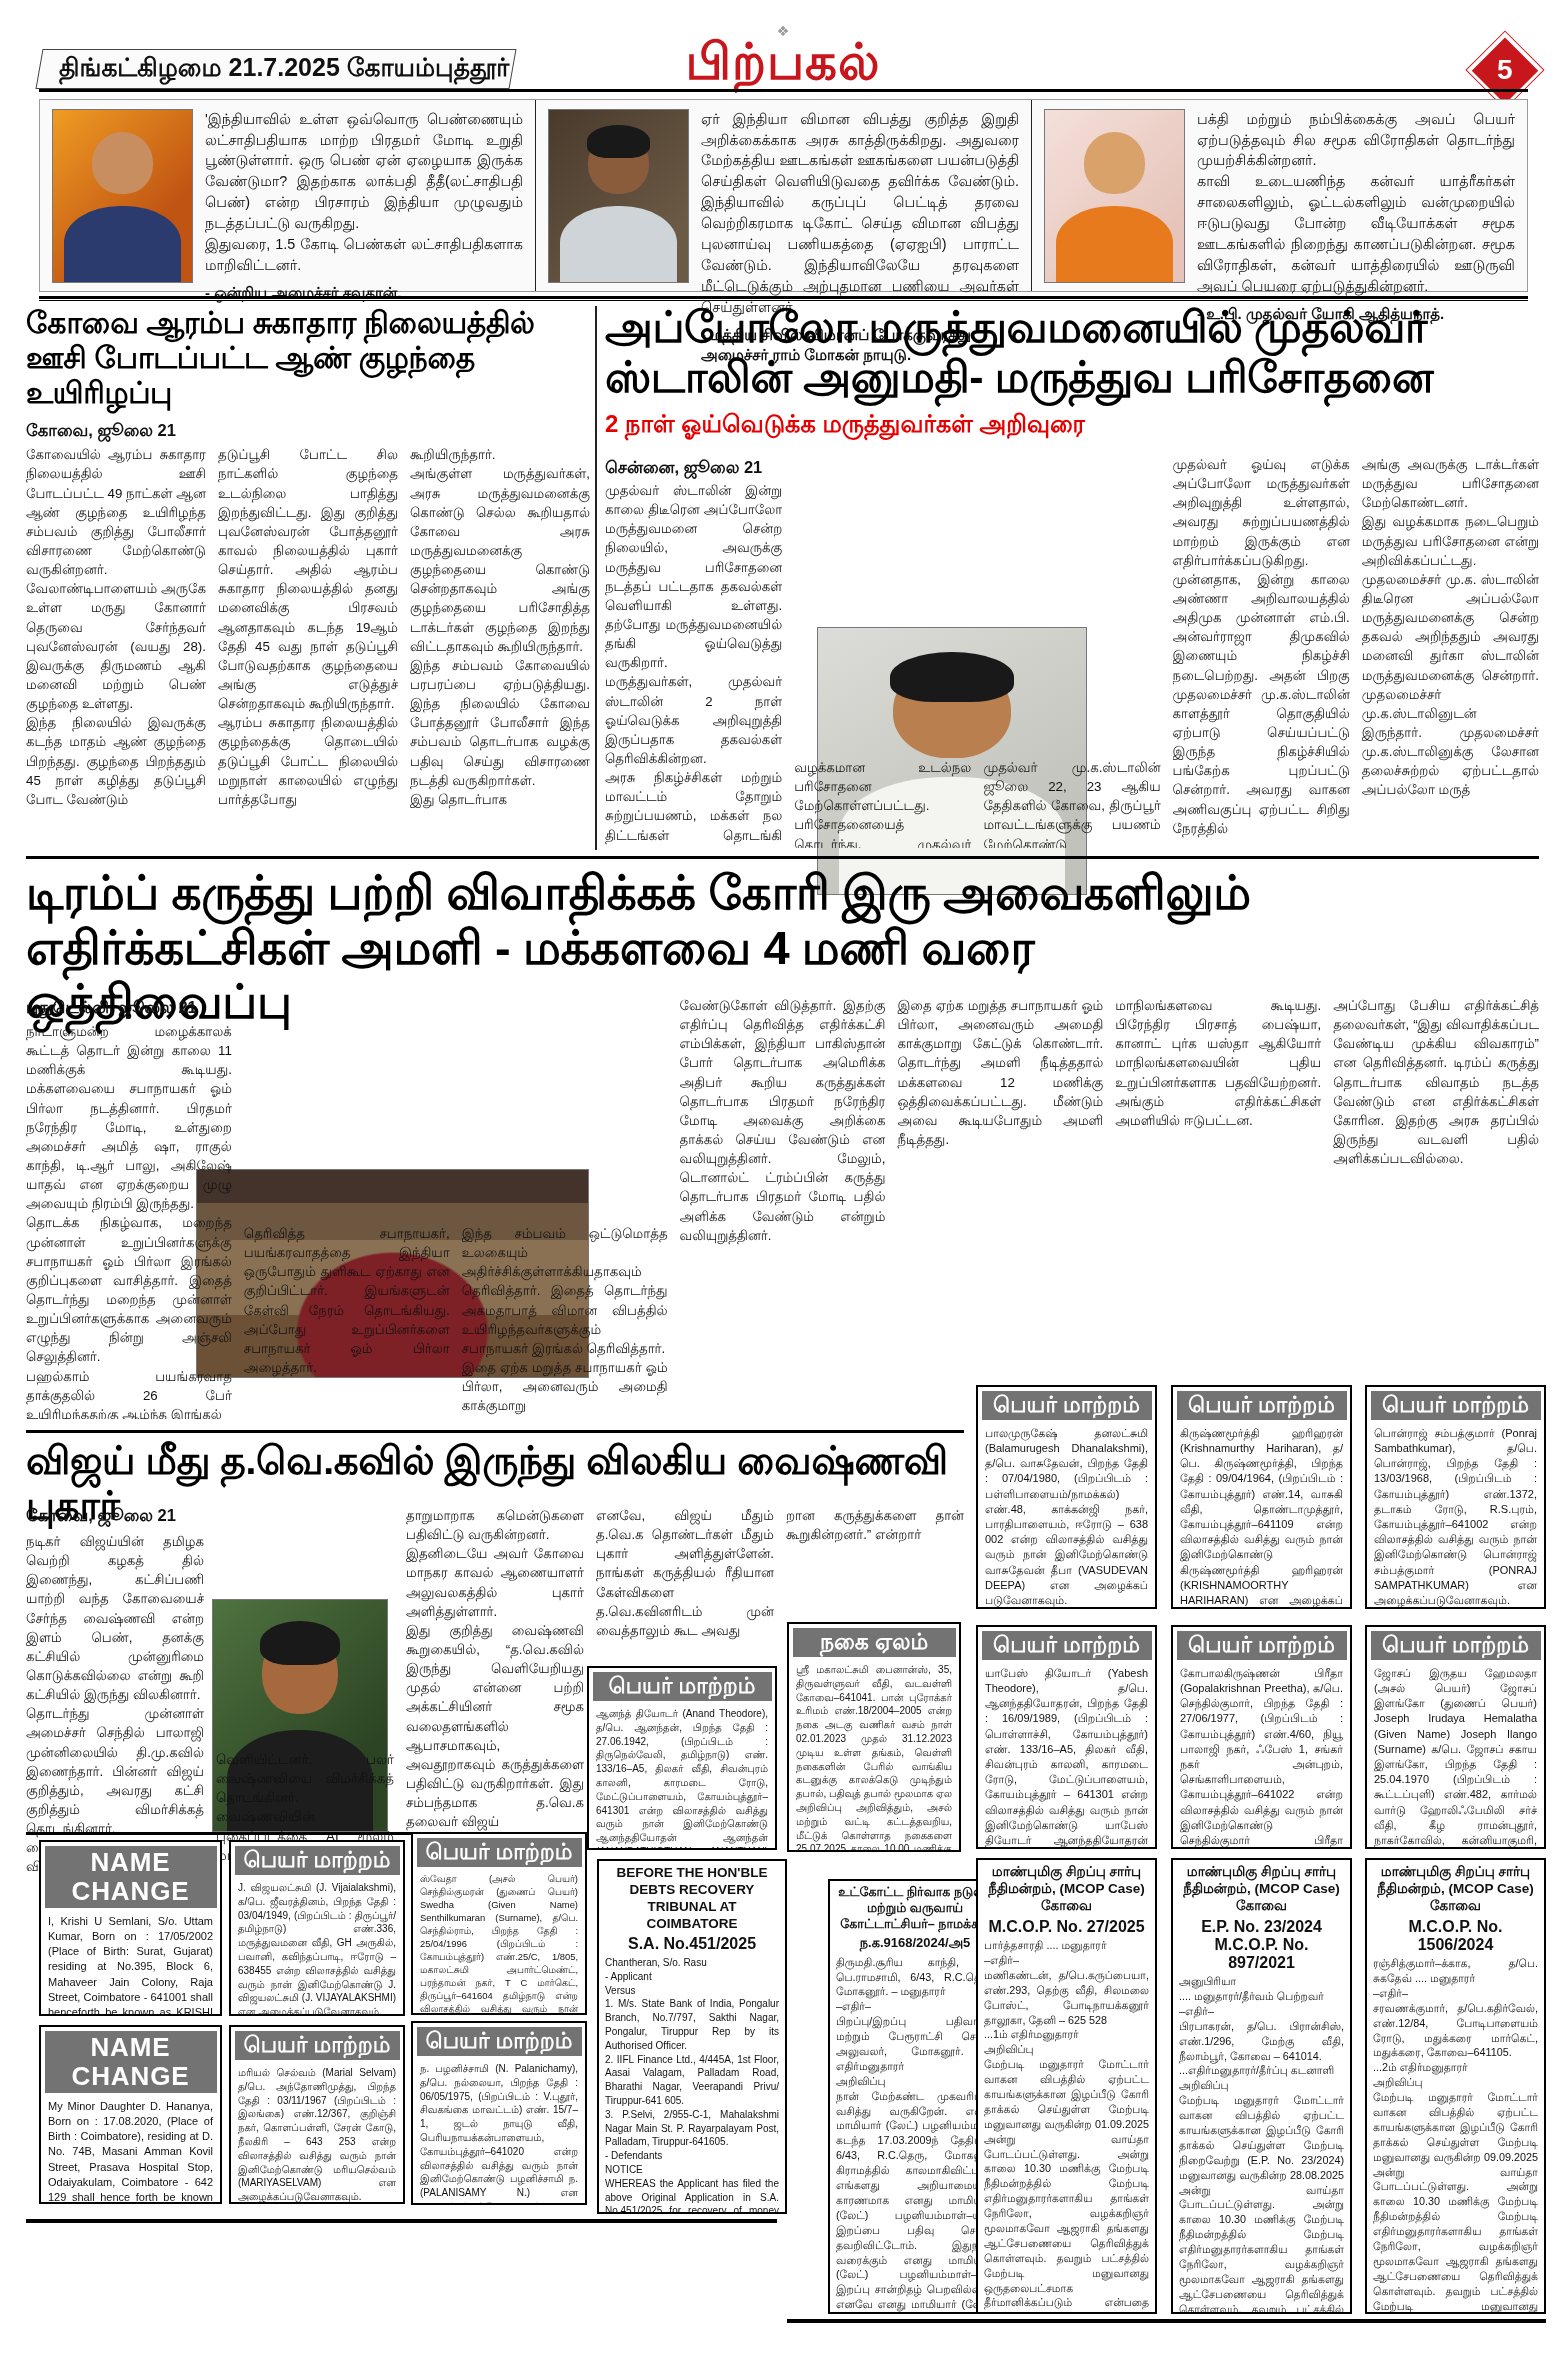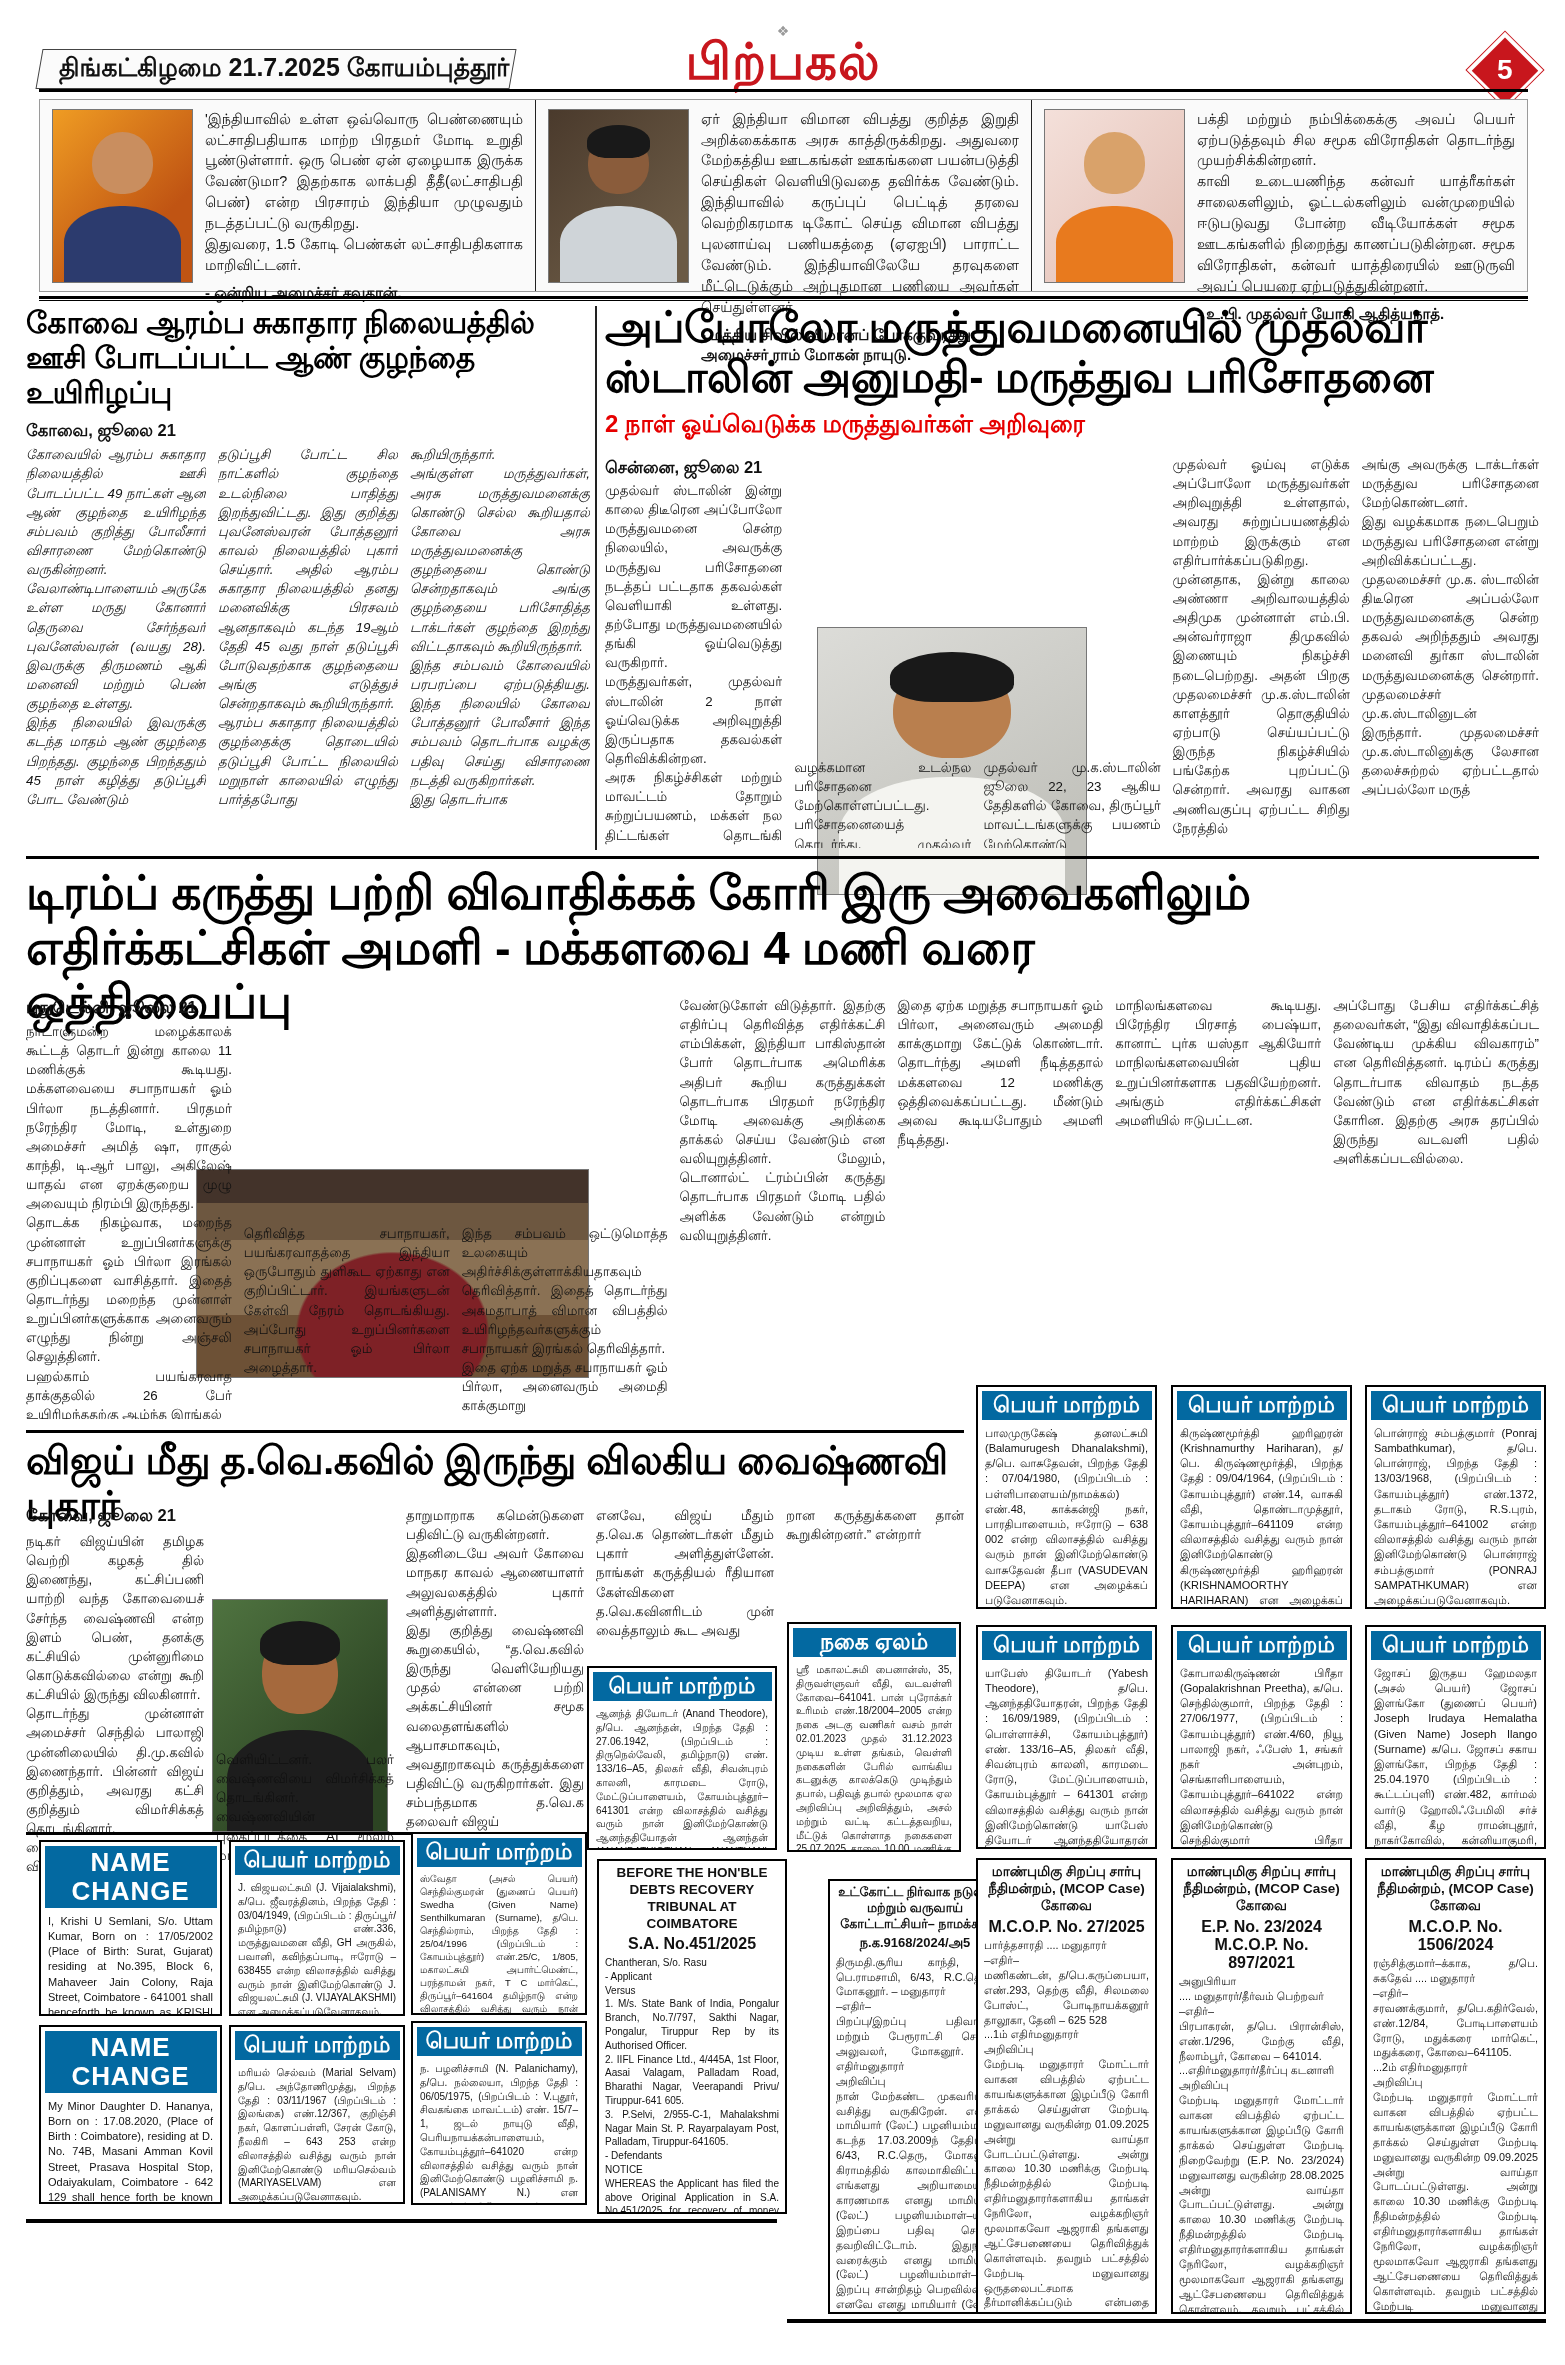--- a/index.html
+++ b/index.html
@@ -32,21 +32,21 @@
   .hair{position:absolute;width:46%;height:19%;left:27%;top:9%;background:#191919;border-radius:50% 50% 35% 35%;z-index:2;}
   
   .hl{font-weight:bold;line-height:1.16;letter-spacing:-0.4px;color:#000;}
   .sub{color:#e60000;font-weight:bold;}
   .dateline{font-weight:bold;font-size:16.5px;}
   .cols{display:flex;gap:12px;}
   .col{flex:1;font-size:13.3px;line-height:1.44;text-align:justify;white-space:pre-line;overflow:hidden;min-width:0;}
   .vr{background:#222;}
   
   .ad{border:2.6px solid #000;background:#fff;overflow:hidden;}
-  .adhead{background:#0369a1;color:#fff;font-weight:bold;text-align:center;font-size:22px;margin:3.5px;padding:2.6px 0;line-height:1.1;}
+  .adhead{background:#737373;color:#fff;font-weight:bold;text-align:center;font-size:22px;margin:3.5px;padding:2.6px 0;line-height:1.1;}
   .adhead.en{font-size:26px;letter-spacing:0.9px;}
   .adbody{font-size:11px;line-height:1.38;padding:2.6px 7px 1.7px;text-align:justify;white-space:pre-line;}
   .legal{border:2.6px solid #000;background:#fff;padding:4.3px 6px;overflow:hidden;}
   .lhead{font-weight:bold;text-align:center;font-size:13.5px;line-height:1.25;white-space:pre-line;}
   .lcase{font-weight:bold;text-align:center;font-size:16px;margin:2.6px 0;white-space:pre-line;}
   .lbody{font-size:10.8px;line-height:1.38;text-align:justify;white-space:pre-line;}
   .hall{background:
      radial-gradient(ellipse at 50% 78%, #7e2126 0 34%, transparent 35%),
      linear-gradient(#43332a 0 16%, #6d5740 16% 34%, #8a7154 34% 70%, #6d5136 70% 100%);}
 </style>
@@ -92,21 +92,21 @@
 காவி உடையணிந்த கன்வர் யாத்ரீகர்கள் சாலைகளிலும், ஓட்டல்களிலும் வன்முறையில் ஈடுபடுவது போன்ற வீடியோக்கள் சமூக ஊடகங்களில் நிறைந்து காணப்படுகின்றன. சமூக விரோதிகள், கன்வர் யாத்திரையில் ஊடுருவி அவப் பெயரை ஏற்படுத்துகின்றனர்.</div>
         <div class="qattr">- உ.பி. முதல்வர் யோகி ஆதித்யநாத்.</div>
       </div>
     </div>
   </div>
   <div class="abs drule" style="left:39px;top:296px;width:1489px;height:5.2px;"></div>
 
   <div class="abs" style="left:26px;top:306px;width:564px;height:544px;">
     <div class="hl" style="font-size:30px;">கோவை ஆரம்ப சுகாதார நிலையத்தில் ஊசி போடப்பட்ட ஆண் குழந்தை உயிரிழப்பு</div>
     <div class="dateline" style="margin:10.4px 0 3.5px;">கோவை, ஜூலை 21</div>
-    <div class="cols" style="height:417px;font-style:italic;">
+    <div class="cols" style="height:417px;">
       <div class="col">கோவையில் ஆரம்ப சுகாதார நிலையத்தில் ஊசி போடப்பட்ட 49 நாட்கள் ஆன ஆண் குழந்தை உயிரிழந்த சம்பவம் குறித்து போலீசார் விசாரணை மேற்கொண்டு வருகின்றனர்.
 வேலாண்டிபாளையம் அருகே உள்ள மருது கோனார் தெருவை சேர்ந்தவர் புவனேஸ்வரன் (வயது 28). இவருக்கு திருமணம் ஆகி மனைவி மற்றும் பெண் குழந்தை உள்ளது.
 இந்த நிலையில் இவருக்கு கடந்த மாதம் ஆண் குழந்தை பிறந்தது. குழந்தை பிறந்ததும் 45 நாள் கழித்து தடுப்பூசி போட வேண்டும்</div>
       <div class="col">தடுப்பூசி போட்ட சில நாட்களில் குழந்தை உடல்நிலை பாதித்து இறந்துவிட்டது. இது குறித்து புவனேஸ்வரன் போத்தனூர் காவல் நிலையத்தில் புகார் செய்தார். அதில் ஆரம்ப சுகாதார நிலையத்தில் தனது மனைவிக்கு பிரசவம் ஆனதாகவும் கடந்த 19ஆம் தேதி 45 வது நாள் தடுப்பூசி போடுவதற்காக குழந்தையை அங்கு எடுத்துச் சென்றதாகவும் கூறியிருந்தார்.
 ஆரம்ப சுகாதார நிலையத்தில் குழந்தைக்கு தொடையில் தடுப்பூசி போட்ட நிலையில் மறுநாள் காலையில் எழுந்து பார்த்தபோது</div>
       <div class="col">கூறியிருந்தார்.
 அங்குள்ள மருத்துவர்கள், அரசு மருத்துவமனைக்கு கொண்டு செல்ல கூறியதால் கோவை அரசு மருத்துவமனைக்கு குழந்தையை கொண்டு சென்றதாகவும் அங்கு குழந்தையை பரிசோதித்த டாக்டர்கள் குழந்தை இறந்து விட்டதாகவும் கூறியிருந்தார்.
 இந்த சம்பவம் கோவையில் பரபரப்பை ஏற்படுத்தியது. இந்த நிலையில் கோவை போத்தனூர் போலீசார் இந்த சம்பவம் தொடர்பாக வழக்கு பதிவு செய்து விசாரணை நடத்தி வருகிறார்கள்.
 இது தொடர்பாக</div>
     </div>

